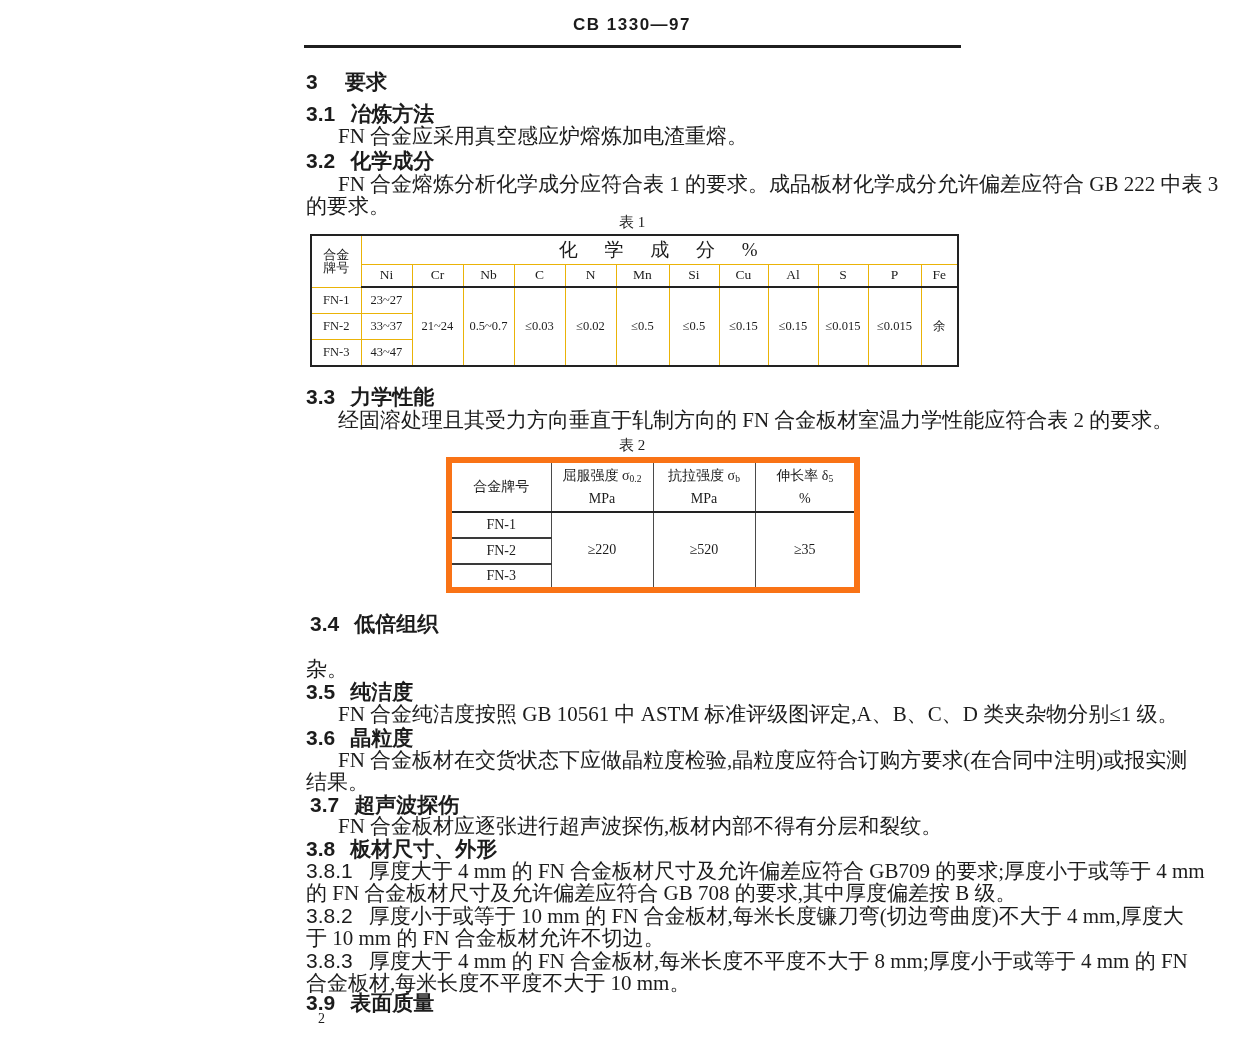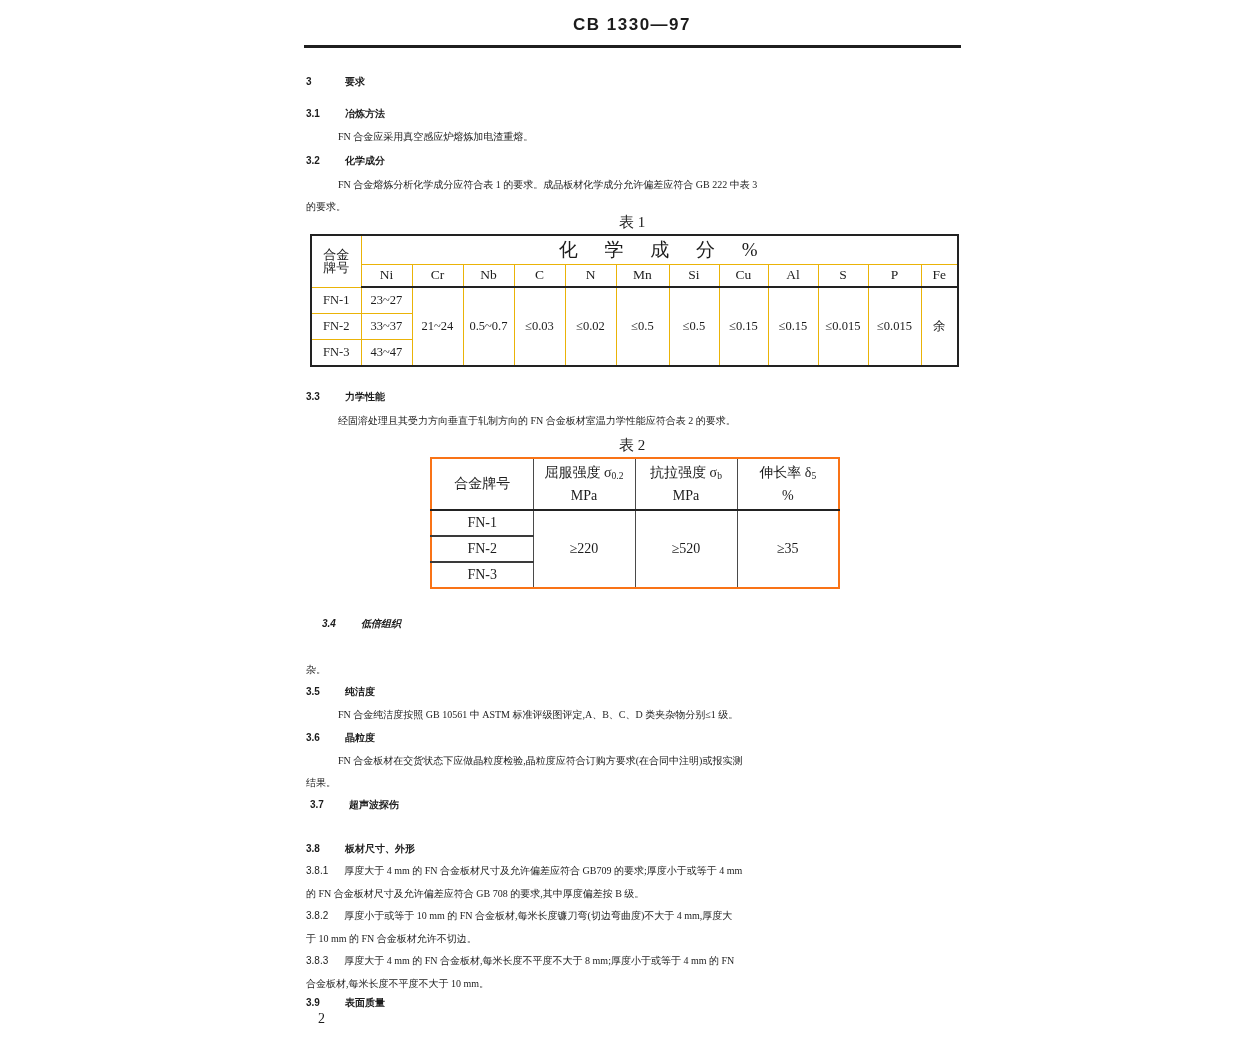--- a/index.html
+++ b/index.html
@@ -2,40 +2,40 @@
 <html><head>
 <meta charset="utf-8">
 <style>
   html,body{margin:0;padding:0;background:#ffffff;}
   .page{
     position:relative;width:1240px;height:1039px;background:#ffffff;
     color:#1c1c1c;font-family:"Liberation Serif","DejaVu Serif",serif;
     overflow:hidden;
   }
   .wrap{position:absolute;left:306px;top:0;width:652px;height:1039px;}
-  .ln{position:absolute;font-size:10px;line-height:23px;height:23px;white-space:nowrap;}
+  .ln{position:absolute;font-size:21px;line-height:23px;height:23px;white-space:nowrap;}
   .doc-code{
     position:absolute;top:13px;left:0;width:100%;text-align:center;
     font-family:"Liberation Sans","DejaVu Sans",sans-serif;
     font-weight:bold;font-size:17px;letter-spacing:1.5px;height:24px;line-height:24px;
   }
   .rule{position:absolute;top:45px;left:-2px;width:657px;height:3px;background:#1f1f1f;}
   .hd{font-weight:bold;font-family:"Liberation Sans","DejaVu Sans",sans-serif;}
   .num{display:inline-block;min-width:24px;margin-right:15px;}
   .pnum{display:inline-block;font-weight:normal;font-family:"Liberation Sans","DejaVu Sans",sans-serif;margin-right:16px;}
   .caption{position:absolute;left:0;width:100%;text-align:center;font-size:15px;height:22px;line-height:22px;}
   table{border-collapse:collapse;table-layout:fixed;position:absolute;background:#fff;}
   td{padding:0;text-align:center;vertical-align:middle;}
   .t1{left:4px;top:234px;width:647px;font-size:12.5px;border:2px solid #222;}
   .t1 td{border:1px solid #eab308;}
   .t1 .group{font-size:19px;word-spacing:18px;letter-spacing:2px;}
   .t1 .sym{font-size:13.5px;}
   .t1 tr.hdr2 td{border-bottom:2px solid #222;}
   .t1 .corner div{line-height:13px;font-size:13px;}
-  .t2{left:124px;top:457px;width:408px;font-size:14px;border:2px solid #f97316;}
+  .t2{left:140px;top:457px;width:408px;font-size:14px;border:6px solid #f97316;}
   .t2 td{border:1px solid #4a4a4a;}
   .t2 tr.thead td{border-bottom:2px solid #222;}
   .t2 td.sep{border-bottom:2px solid #3a3a3a;}
   .t2 .thead div{line-height:20px;}
   sub{font-size:9.5px;vertical-align:-2px;}
   .pageno{position:absolute;left:12px;top:1009px;font-size:14px;height:20px;line-height:20px;}
 </style>
 </head>
 <body>
 
@@ -164,39 +164,40 @@
       </tr>
       <tr style="height:26px;">
         <td class="sep">FN-2</td>
       </tr>
       <tr style="height:26px;">
         <td>FN-3</td>
       </tr>
     </tbody>
       </table>
 
-    <div class="ln" style="top:612px;left:16px;font-style:italic;">
+    <div class="ln" style="top:612px;left:4px;">
       <span class="num hd">3.4</span><span class="hd">低倍组织</span>
     </div>
     <div class="ln" style="top:658px;left:0;">杂。</div>
 
     <div class="ln" style="top:680px;left:0;">
       <span class="num hd">3.5</span><span class="hd">纯洁度</span>
     </div>
     <div class="ln" style="top:703px;left:32px;">FN 合金纯洁度按照 GB 10561 中 ASTM 标准评级图评定,A、B、C、D 类夹杂物分别≤1 级。</div>
 
     <div class="ln" style="top:726px;left:0;">
       <span class="num hd">3.6</span><span class="hd">晶粒度</span>
     </div>
     <div class="ln" style="top:749px;left:32px;">FN 合金板材在交货状态下应做晶粒度检验,晶粒度应符合订购方要求(在合同中注明)或报实测</div>
     <div class="ln" style="top:771px;left:0;">结果。</div>
 
     <div class="ln" style="top:793px;left:4px;">
       <span class="num hd">3.7</span><span class="hd">超声波探伤</span>
     </div>
+    <div class="ln" style="top:815px;left:32px;">FN 合金板材应逐张进行超声波探伤,板材内部不得有分层和裂纹。</div>
 
     <div class="ln" style="top:837px;left:0;">
       <span class="num hd">3.8</span><span class="hd">板材尺寸、外形</span>
     </div>
 
     <div class="ln" style="top:859px;left:0;">
       <span class="pnum">3.8.1</span><span>厚度大于 4 mm 的 FN 合金板材尺寸及允许偏差应符合 GB709 的要求;厚度小于或等于 4 mm</span>
     </div>
     <div class="ln" style="top:882px;left:0;">的 FN 合金板材尺寸及允许偏差应符合 GB 708 的要求,其中厚度偏差按 B 级。</div>
 

